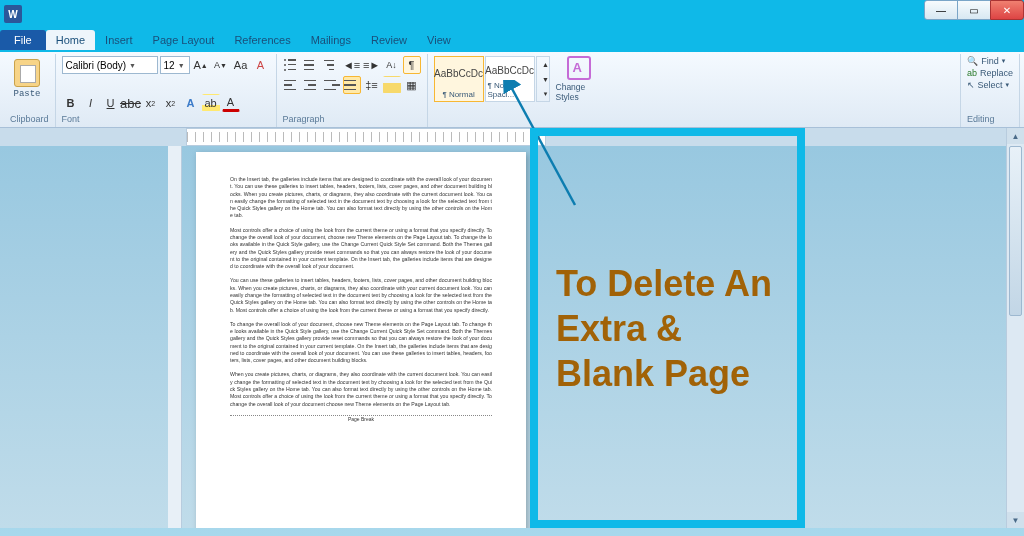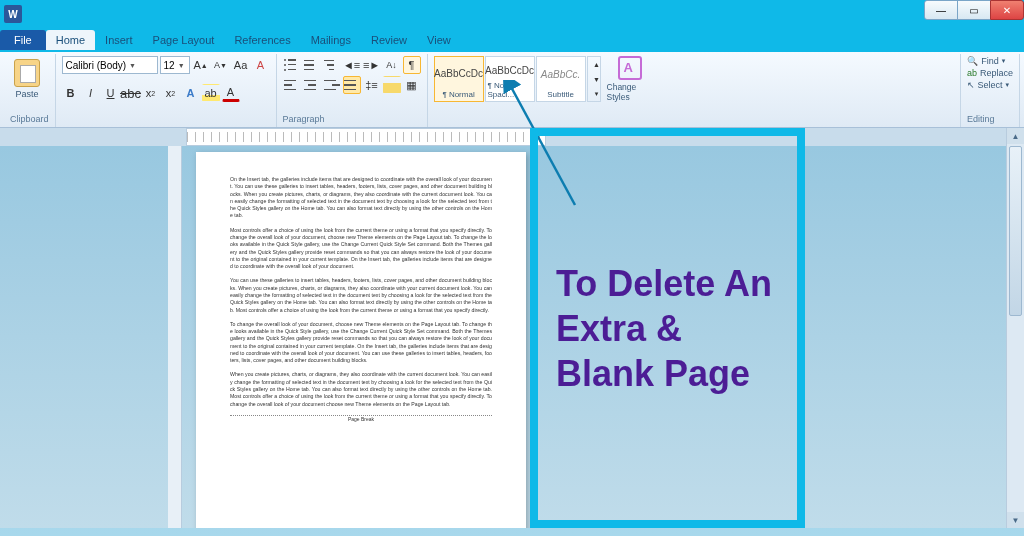--- a/index.html
+++ b/index.html
@@ -33,21 +33,21 @@
 .cut-ico{background:linear-gradient(45deg,#888 45%,transparent 45%),linear-gradient(-45deg,#888 45%,transparent 45%);}
 .copy-ico{background:#fff;border:1px solid #888;box-shadow:1px 1px 0 #888;}
 .fp-ico{background:#f7c966;border-radius:0 0 4px 4px;}
 
 
 .font-row { display:flex; gap:2px; align-items:center; }
 .sel { border:1px solid #9db8d0; background:#fff; font-size:10px; height:18px; display:flex; align-items:center; padding:0 3px; gap:3px; cursor:pointer;}
 .sel .caret{font-size:7px;color:#555;}
 .icon-btn { width:18px; height:18px; border:1px solid transparent; display:flex; align-items:center; justify-content:center; font-size:11px; cursor:pointer; border-radius:2px; color:#333;}
 .icon-btn.active{border-color:#f7b733;background:#ffe9a8;}
-.font-body{display:flex;flex-direction:column;gap:10px;}
+.font-body{display:flex;flex-direction:column;gap:20px;}
 .sup{font-size:7px;vertical-align:super;}
 
 
 .para-body{display:flex;flex-direction:column;gap:2px;}
 .align-box{width:16px;height:14px;display:flex;flex-direction:column;justify-content:space-around;}
 .al-line{height:1.5px;background:#555;}
 
 
 .styles-gal{display:flex;gap:1px;align-items:center;}
 .style-item{width:50px;height:46px;border:1px solid #c5d6e6;background:#fff;display:flex;flex-direction:column;align-items:center;justify-content:space-between;padding:2px;cursor:pointer;}
@@ -72,27 +72,27 @@
 
 
 .vscroll{position:absolute;right:0;top:128px;bottom:8px;width:18px;background:#dde9f3;border-left:1px solid #b8ccde;}
 .vscroll .thumb{position:absolute;left:2px;right:2px;top:18px;height:170px;background:linear-gradient(#e8f1f8,#c2d6e6);border:1px solid #9db8d0;border-radius:2px;}
 .vscroll .arr{position:absolute;left:0;right:0;height:16px;background:#d0e0ec;display:flex;align-items:center;justify-content:center;font-size:8px;color:#4a6a88;cursor:pointer;}
 .vscroll .arr.up{top:0;}
 .vscroll .arr.dn{bottom:0;}
 
 
 .callout-box{position:absolute;left:530px;top:128px;width:275px;height:400px;border:8px solid #0fb9e8;background:transparent;display:flex;align-items:center;padding:18px;}
-.callout-text{color:#4c1d95;font-size:36px;font-weight:700;line-height:1.25;}
+.callout-text{color:#a16207;font-size:36px;font-weight:700;line-height:1.25;}
 .arrow-svg{position:absolute;left:495px;top:80px;pointer-events:none;}
 
 
 .paste-ico{width:26px;height:28px;background:#f7d488;border:1px solid #c9a24b;border-radius:3px;position:relative;}
 .paste-ico::after{content:"";position:absolute;left:5px;top:5px;right:3px;bottom:3px;background:#fff;border:1px solid #aaa;}
-.paste-lbl{font-size:9px;color:#3a5a78;}
+.paste-lbl{font-size:9px;color:#3a5a78;font-family:Liberation Mono, monospace;}
 
 .pilcrow-btn{position:relative;}
 .highlight-target{border:1.5px solid #f7b733 !important;background:#fff6de !important;}
 
 .ruler-gap{height:18px;background:#c8dceb;display:flex;}
 .ruler-gap .spacer{width:186px;}
 .ruler-gap .rulerx{flex:0 0 360px;background:#fff;border:1px solid #b8ccde;position:relative;}
 .ruler-gap .rulerx::before{content:"";position:absolute;inset:3px 0;background:repeating-linear-gradient(90deg,#777 0,#777 1px,transparent 1px,transparent 8px);opacity:.5;}
 .ruler-gap .rest{flex:1;background:#c8dceb;}
 </style>
@@ -170,20 +170,21 @@
           </div>
         <div class="icon-btn" style="color:#3a7ac8;font-weight:bold">A</div>
         <div class="icon-btn" style="background:linear-gradient(transparent 60%,#ffe970 60%)">
             <span>ab</span>
           </div>
         <div class="icon-btn" style="border-bottom:3px solid #c00">
             <span>A</span>
           </div>
       </div>
     </div>
+    <div class="group-label">Font</div>
   </div>
 
   <div class="group">
     <div class="para-body">
       <div class="font-row">
         <div class="icon-btn">
             <div class="align-box">
               <div style="display:flex;gap:2px">
                 <div style="width:2px;height:2px;background:#555;border-radius:50%"></div>
                 <div class="al-line" style="width:8px"></div>
@@ -257,24 +258,20 @@
   <div class="group" style="flex:1">
     <div class="group-body">
       <div class="styles-gal">
         <div class="style-item sel">
             <div class="style-prev">AaBbCcDc</div>
             <div class="style-name">¶ Normal</div>
           </div>
         <div class="style-item">
             <div class="style-prev">AaBbCcDc</div>
             <div class="style-name">¶ No Spaci...</div>
-          </div>
-        <div class="style-item">
-            <div class="style-prev" style="color:#888;font-style:italic">AaBbCc.</div>
-            <div class="style-name">Subtitle</div>
           </div>
         <div style="display:flex;flex-direction:column;border:1px solid #c5d6e6;height:46px;width:14px">
           <div class="icon-btn" style="height:15px;font-size:7px">▲</div>
           <div class="icon-btn" style="height:15px;font-size:7px">▼</div>
           <div class="icon-btn" style="height:15px;font-size:7px">▾</div>
         </div>
       </div>
       <div class="change-styles">
         <div class="cs-ico"></div>
         <span>Change Styles</span>

